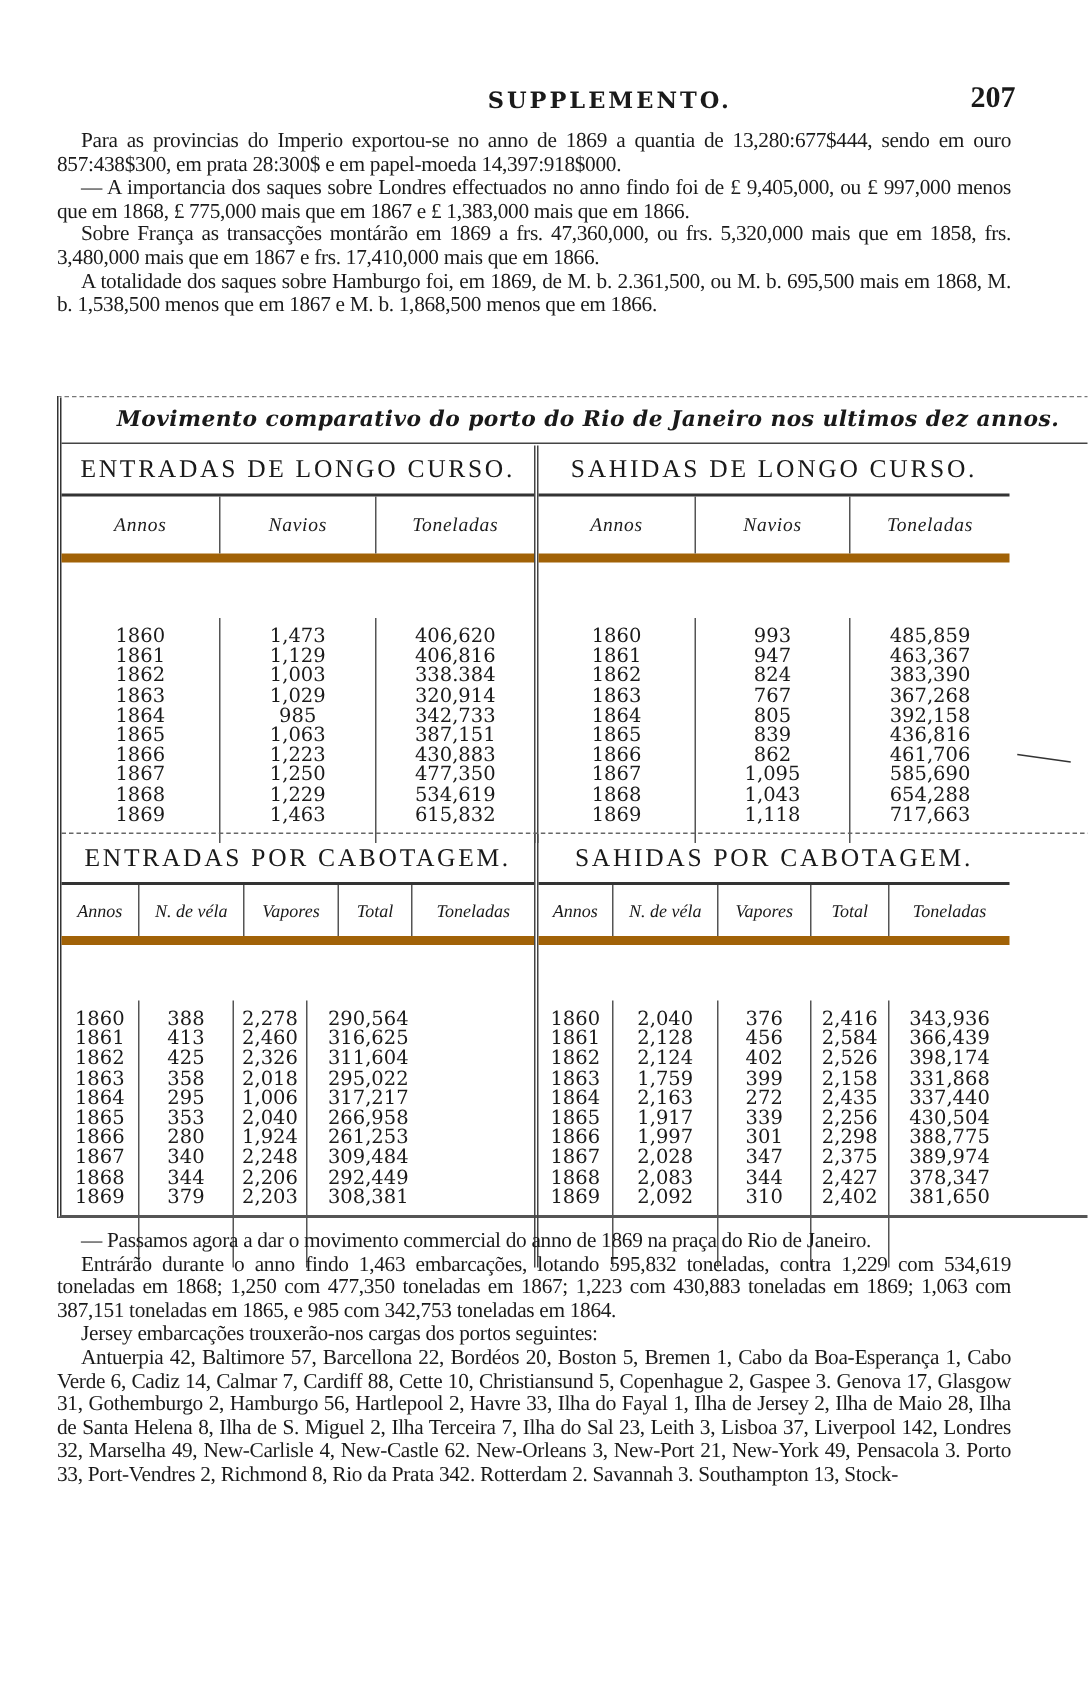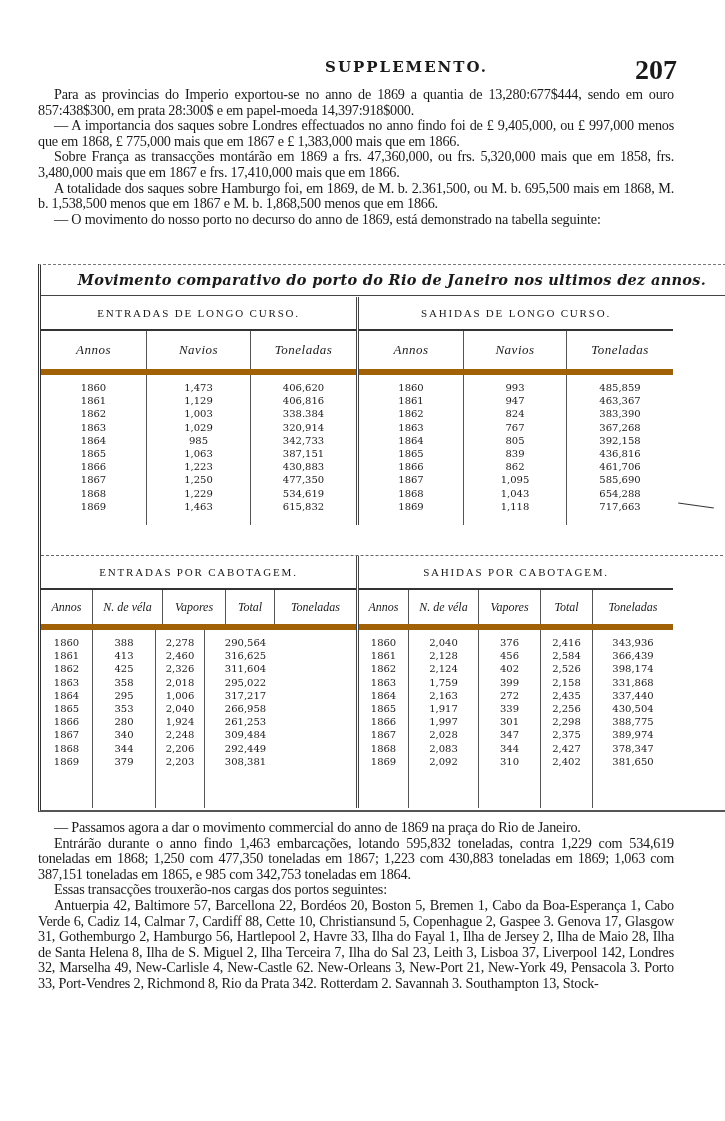--- a/index.html
+++ b/index.html
@@ -3,46 +3,46 @@
 <meta charset="utf-8">
 <style>
   html, body { margin: 0; padding: 0; background: #ffffff; }
   body { width: 725px; height: 1121px; position: relative; overflow: hidden;
          font-family: "Liberation Serif", "DejaVu Serif", serif; color: #1a1a1a; }
   .page { position: absolute; left: 0; top: 0; width: 725px; height: 1121px; }
 
   .running-head { position: absolute; top: 56px; left: 0; width: 725px; height: 30px; }
   .running-title { position: absolute; left: 0; width: 725px; top: 2px; text-align: center;
                    font-family: "DejaVu Serif", serif; font-weight: bold; font-size: 15px; letter-spacing: 2px; padding-left: 44px; }
-  .page-number { position: absolute; right: 48px; top: -2px; font-size: 28px; font-weight: bold;
+  .page-number { position: absolute; right: 48px; top: -2px; font-size: 20px; font-weight: bold;
                  font-family: "Liberation Serif", serif; }
 
   .para-block { position: absolute; left: 38px; width: 636px; font-size: 14.2px; line-height: 15.6px;
                 text-align: justify; letter-spacing: -0.2px; }
   .para-block p { margin: 0; text-indent: 16px; }
 
   .top-text { top: 87px; }
 
   
   .big-table { position: absolute; left: 38px; top: 264px; width: 708px; height: 548px;
                border-left: 3px double #333; border-right: 3px double #333; border-top: 1px dashed #777; border-bottom: 2px solid #555; box-sizing: border-box; }
   .table-title { height: 30px; line-height: 30px; text-align: center; font-family: "DejaVu Serif", serif;
                  font-weight: bold; font-style: italic; font-size: 14.5px; border-bottom: 1px solid #444; letter-spacing: 0.3px; white-space: nowrap; overflow: hidden; }
   .half-row { display: flex; position: absolute; left: 0; right: 0; }
   .half { position: relative; box-sizing: border-box; }
   .half.left { width: 318px; border-right: 3px double #444; }
   .half.right { width: 314px; }
-  .section-head { height: 32px; line-height: 32px; text-align: center; font-size: 11px; letter-spacing: 1.8px;
+  .section-head { height: 32px; line-height: 32px; text-align: center; font-size: 17px; letter-spacing: 1.8px;
                   border-bottom: 2px solid #333; }
   .col-heads { display: flex; height: 38px; border-bottom: 6px solid #a16207; }
   .col-head { box-sizing: border-box; border-right: 1px solid #555; text-align: center; line-height: 38px;
               font-style: italic; font-size: 13px; letter-spacing: 0.5px; white-space: nowrap; overflow: hidden; }
   .col-head:last-child { border-right: none; }
   .data-body { display: flex; }
-  .data-col { box-sizing: border-box; border-right: 1px solid #555; padding-top: 6px; font-size: 10px; line-height: 13.2px; font-family: "DejaVu Serif", serif; }
+  .data-col { box-sizing: border-box; border-right: 1px solid #555; padding-top: 6px; font-size: 13px; line-height: 13.2px; font-family: "DejaVu Serif", serif; margin-top: 37px; }
   .data-col:last-child { border-right: none; }
   .cell { white-space: nowrap; }
   .data-col.c-center .cell { text-align: center; }
 
   .cab-head .col-head { font-size: 12px; line-height: 34px; letter-spacing: 0; }
   .cab-head { height: 34px; }
 
   .bottom-text { top: 820px; }
   .section-title { text-align: center; font-family: "DejaVu Serif", serif; font-weight: bold; font-size: 13px; letter-spacing: 2px; margin: 8px 0 9px 0; text-indent: 0; }
 
@@ -56,21 +56,20 @@
   <div class="running-head">
     <div class="running-title">SUPPLEMENTO.</div>
     <div class="page-number">207</div>
   </div>
 
   <div class="para-block top-text">
     <p>Para as provincias do Imperio exportou-se no anno de 1869 a quantia de 13,280:677$444, sendo em ouro 857:438$300, em prata 28:300$ e em papel-moeda 14,397:918$000.</p>
     <p>— A importancia dos saques sobre Londres effectuados no anno findo foi de £ 9,405,000, ou £ 997,000 menos que em 1868, £ 775,000 mais que em 1867 e £ 1,383,000 mais que em 1866.</p>
     <p>Sobre França as transacções montárão em 1869 a frs. 47,360,000, ou frs. 5,320,000 mais que em 1858, frs. 3,480,000 mais que em 1867 e frs. 17,410,000 mais que em 1866.</p>
     <p>A totalidade dos saques sobre Hamburgo foi, em 1869, de M. b. 2.361,500, ou M. b. 695,500 mais em 1868, M. b. 1,538,500 menos que em 1867 e M. b. 1,868,500 menos que em 1866.</p>
-    <p>— O movimento do nosso porto no decurso do anno de 1869, está demonstrado na tabella seguinte:</p>
   </div>
 
   <div class="big-table">
     <div class="table-title">Movimento comparativo do porto do Rio de Janeiro nos ultimos dez annos.</div>
 
     <div class="half-row" style="top:32px;">
       <div class="half left">
         <div class="section-head">ENTRADAS DE LONGO CURSO.</div>
         <div class="col-heads">
           <div class="col-head" style="width:106px">Annos</div>
@@ -298,17 +297,17 @@
         </div>
       </div>
     </div>
   </div>
 
   <div class="margin-mark"></div>
 
   <div class="para-block bottom-text">
     <p>— Passamos agora a dar o movimento commercial do anno de 1869 na praça do Rio de Janeiro.</p>
     <p>Entrárão durante o anno findo 1,463 embarcações, lotando 595,832 toneladas, contra 1,229 com 534,619 toneladas em 1868; 1,250 com 477,350 toneladas em 1867; 1,223 com 430,883 toneladas em 1869; 1,063 com 387,151 toneladas em 1865, e 985 com 342,753 toneladas em 1864.</p>
-    <p>Essas transacções trouxerão-nos cargas dos portos seguintes:</p>
+    <p>Jersey embarcações trouxerão-nos cargas dos portos seguintes:</p>
     <p>Antuerpia 42, Baltimore 57, Barcellona 22, Bordéos 20, Boston 5, Bremen 1, Cabo da Boa-Esperança 1, Cabo Verde 6, Cadiz 14, Calmar 7, Cardiff 88, Cette 10, Christiansund 5, Copenhague 2, Gaspee 3. Genova 17, Glasgow 31, Gothemburgo 2, Hamburgo 56, Hartlepool 2, Havre 33, Ilha do Fayal 1, Ilha de Jersey 2, Ilha de Maio 28, Ilha de Santa Helena 8, Ilha de S. Miguel 2, Ilha Terceira 7, Ilha do Sal 23, Leith 3, Lisboa 37, Liverpool 142, Londres 32, Marselha 49, New-Carlisle 4, New-Castle 62. New-Orleans 3, New-Port 21, New-York 49, Pensacola 3. Porto 33, Port-Vendres 2, Richmond 8, Rio da Prata 342. Rotterdam 2. Savannah 3. Southampton 13, Stock-</p>
   </div>
 
 </div>
 
 </body></html>

